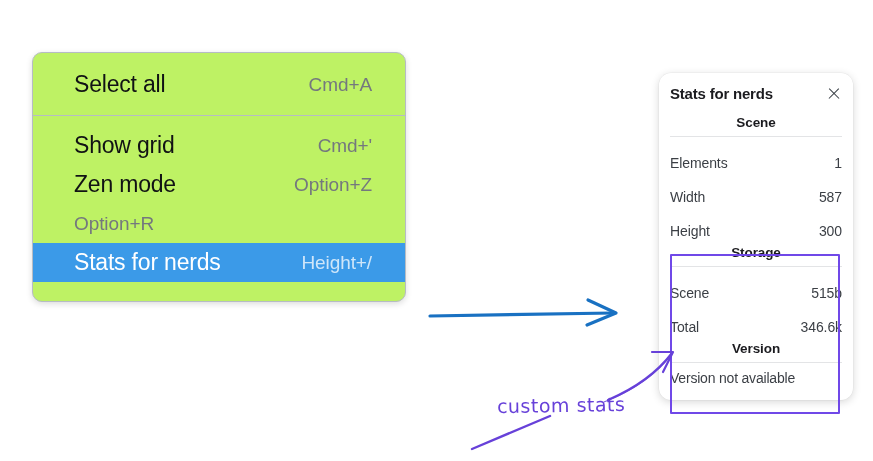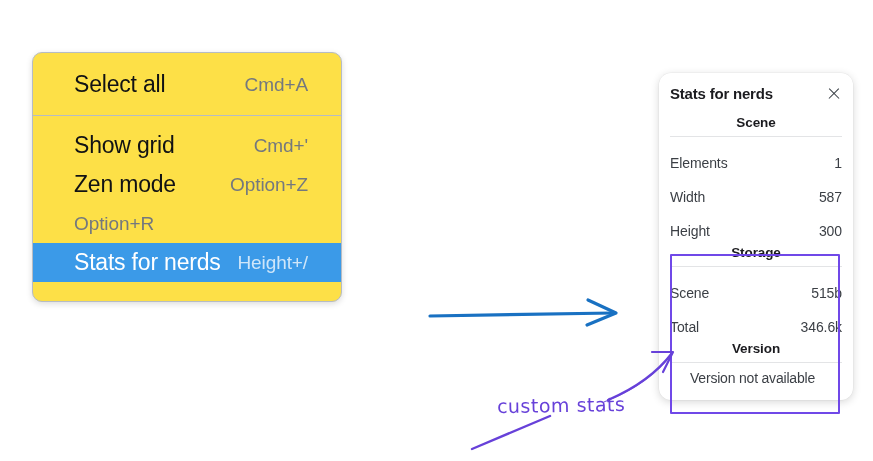--- a/index.html
+++ b/index.html
@@ -14,22 +14,22 @@
     overflow: hidden;
     font-family: "Liberation Sans", sans-serif;
     -webkit-font-smoothing: antialiased;
   }
 
   
   #context-menu {
     position: absolute;
     left: 32px;
     top: 52px;
-    width: 310px;
-    background: #fde047;
+    width: 374px;
+    background: #bef264;
     border: 1px solid #b6bcc4;
     border-radius: 10px;
     box-shadow: 0 2px 6px rgba(0,0,0,0.14);
     box-sizing: border-box;
     padding: 0 0 10px 0;
     overflow: hidden;
   }
   .menu-group { padding: 10px 0 9px 0; }
   .menu-group.first { padding-top: 12px; padding-bottom: 11px; }
   .menu-sep {
@@ -127,21 +127,20 @@
     letter-spacing: -0.1px;
   }
   .stat-row .k { white-space: nowrap; margin-top: 12px; }
   .stat-row .v { white-space: nowrap; }
   .stat-single {
     font-size: 14px;
     color: #3b3f45;
     padding: 4px 0 2px 0;
     white-space: nowrap;
     letter-spacing: -0.2px;
-    margin-left: 20px;
   }
 
   
   #custom-stats-box {
     position: absolute;
     left: 670px;
     top: 254px;
     width: 170px;
     height: 160px;
     border: 2px solid #7048e8;

